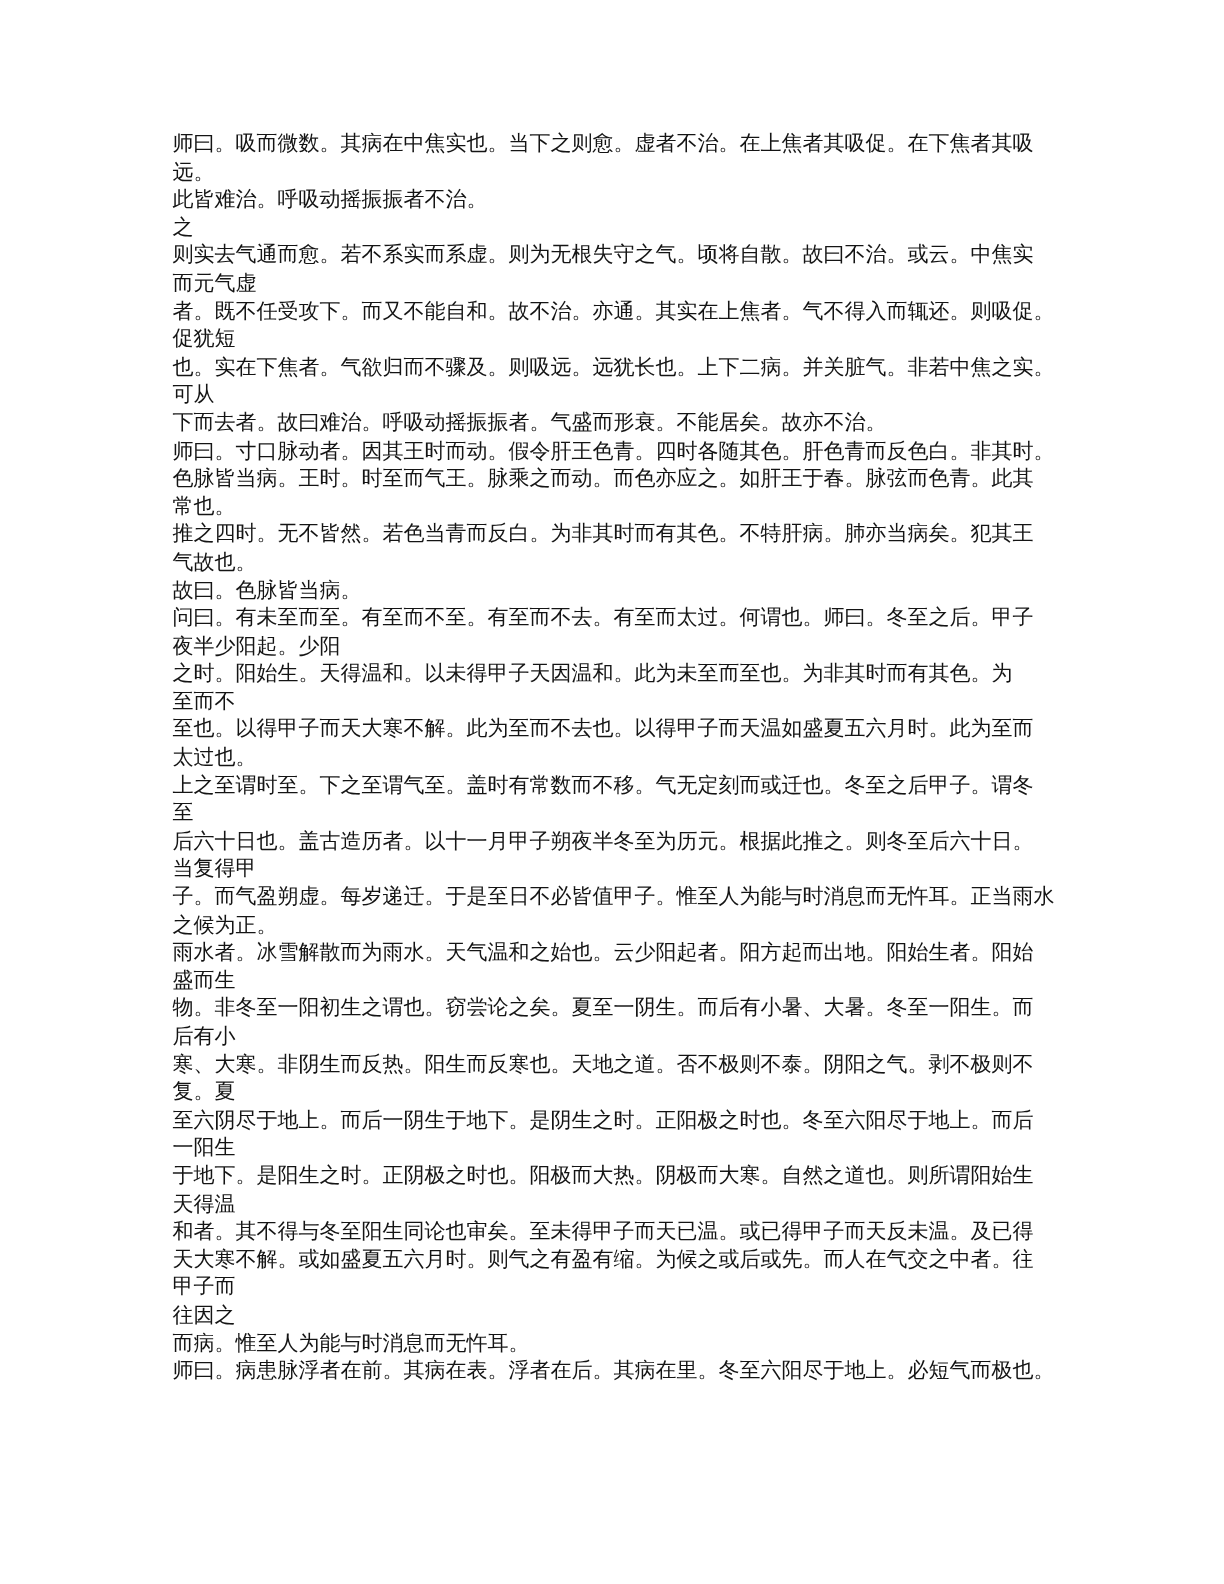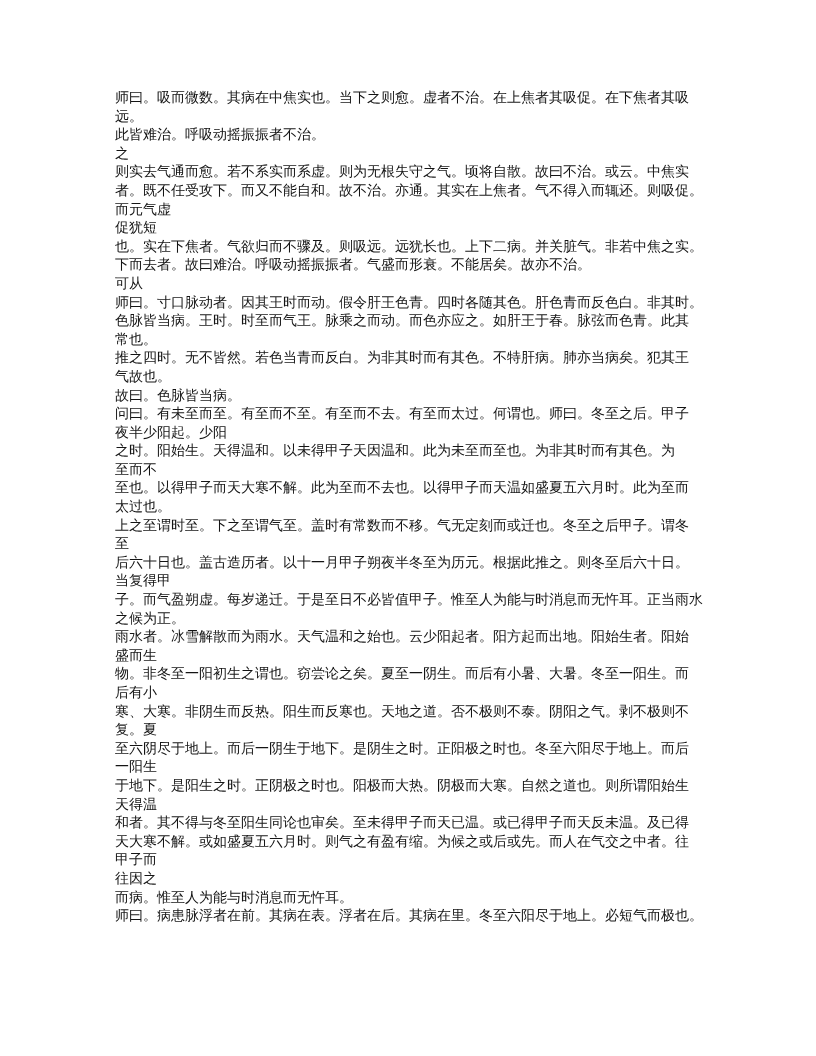--- a/index.html
+++ b/index.html
@@ -14,46 +14,46 @@
     background: #ffffff;
     overflow: hidden;
   }
   .text-block {
     position: absolute;
     left: 115px;
     top: 88px;
     width: 610px;
   }
   .text-line {
-    font-family: Liberation Sans, sans-serif;
+    font-family: Liberation Serif, serif;
     font-size: 14px;
     line-height: 18.6px;
     height: 18.6px;
     color: #141414;
     white-space: pre;
     letter-spacing: 0px;
   }
 </style>
 </head>
 <body>
 
 <div class="page">
   <div class="text-block">
     <div>
         <div class="text-line">师曰。吸而微数。其病在中焦实也。当下之则愈。虚者不治。在上焦者其吸促。在下焦者其吸</div>
         <div class="text-line">远。</div>
         <div class="text-line">此皆难治。呼吸动摇振振者不治。</div>
         <div class="text-line">之</div>
         <div class="text-line">则实去气通而愈。若不系实而系虚。则为无根失守之气。顷将自散。故曰不治。或云。中焦实</div>
+        <div class="text-line">而元气虚</div>
         <div class="text-line">者。既不任受攻下。而又不能自和。故不治。亦通。其实在上焦者。气不得入而辄还。则吸促。</div>
-        <div class="text-line">而元气虚</div>
         <div class="text-line">促犹短</div>
         <div class="text-line">也。实在下焦者。气欲归而不骤及。则吸远。远犹长也。上下二病。并关脏气。非若中焦之实。</div>
+        <div class="text-line">可从</div>
         <div class="text-line">下而去者。故曰难治。呼吸动摇振振者。气盛而形衰。不能居矣。故亦不治。</div>
-        <div class="text-line">可从</div>
         <div class="text-line">师曰。寸口脉动者。因其王时而动。假令肝王色青。四时各随其色。肝色青而反色白。非其时。</div>
         <div class="text-line">色脉皆当病。王时。时至而气王。脉乘之而动。而色亦应之。如肝王于春。脉弦而色青。此其</div>
         <div class="text-line">常也。</div>
         <div class="text-line">推之四时。无不皆然。若色当青而反白。为非其时而有其色。不特肝病。肺亦当病矣。犯其王</div>
         <div class="text-line">气故也。</div>
         <div class="text-line">故曰。色脉皆当病。</div>
         <div class="text-line">问曰。有未至而至。有至而不至。有至而不去。有至而太过。何谓也。师曰。冬至之后。甲子</div>
         <div class="text-line">夜半少阳起。少阳</div>
         <div class="text-line">之时。阳始生。天得温和。以未得甲子天因温和。此为未至而至也。为非其时而有其色。为</div>
         <div class="text-line">至而不</div>

